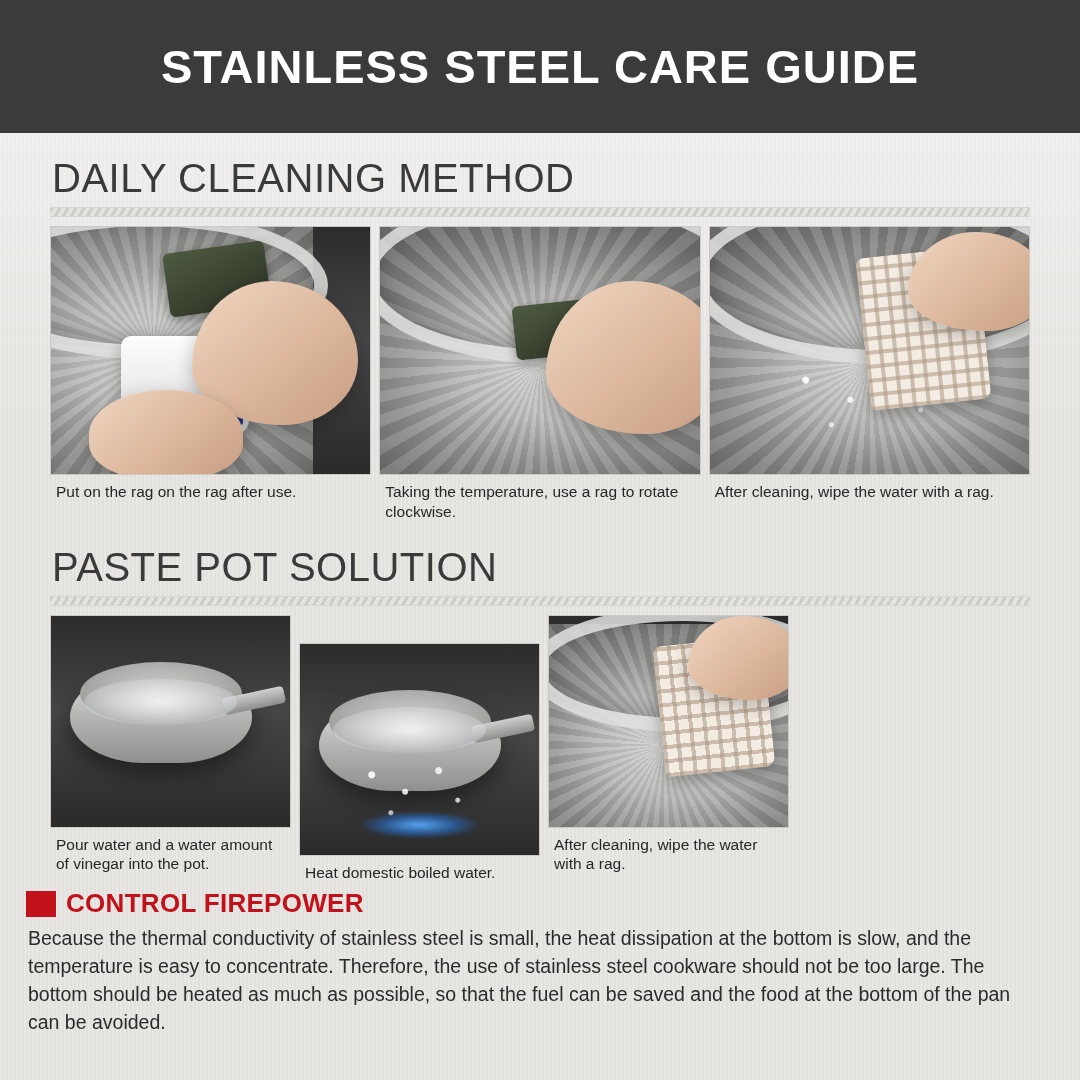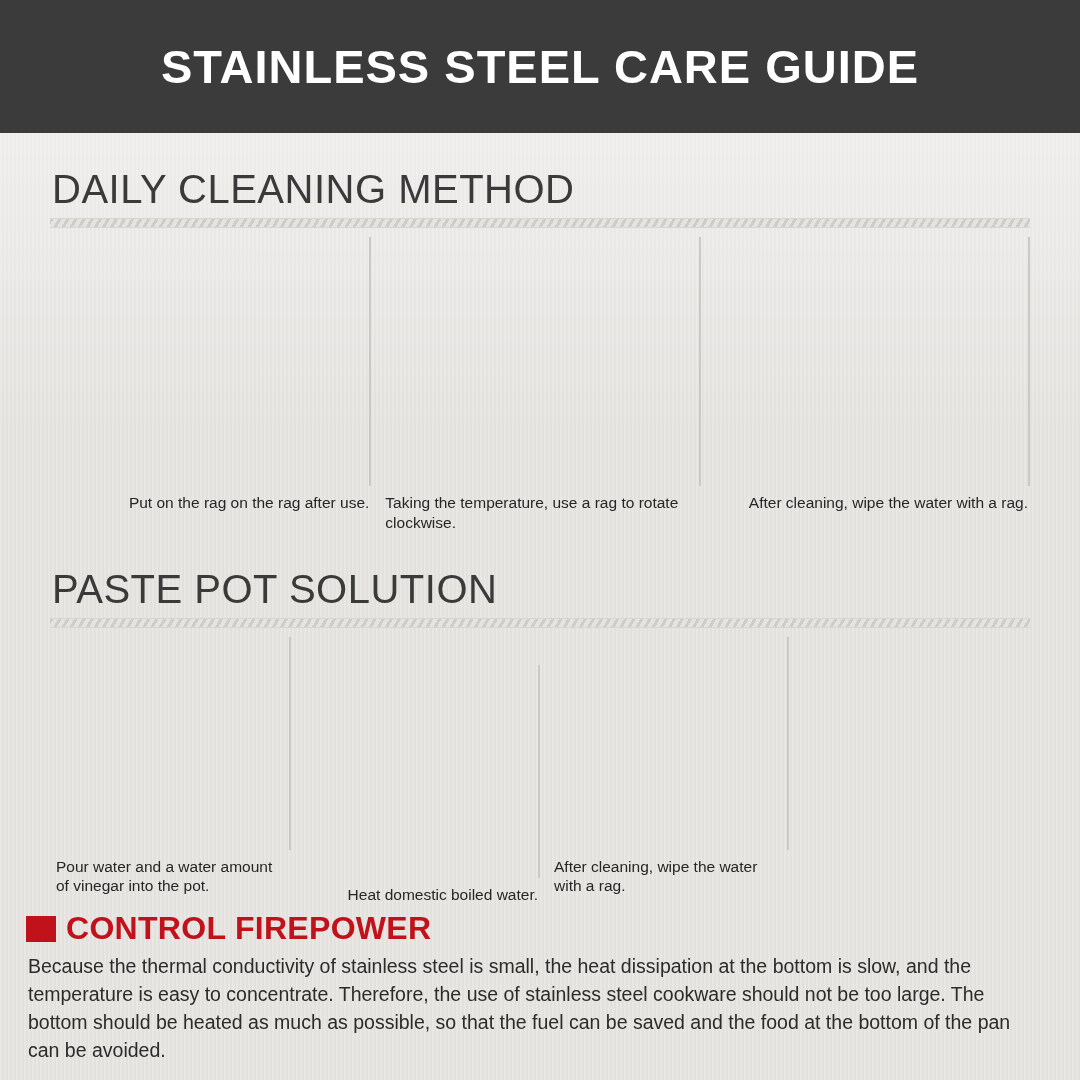--- a/index.html
+++ b/index.html
@@ -46,21 +46,21 @@
     padding: 0 0 0 0;
   }
   .section {
     padding: 0 50px;
   }
   .section-title {
     font-size: 40px;
     color: #3a3a3a;
     letter-spacing: 0.5px;
     font-weight: normal;
-    margin: 34px 0 6px 2px;
+    margin: 23px 0 6px 2px;
     text-transform: uppercase;
     font-family: "Liberation Sans", sans-serif;
   }
   .divider {
     height: 8px;
     width: 100%;
     background: repeating-linear-gradient(
       120deg,
       #cfcdc9 0px, #cfcdc9 3px,
       #e6e4e1 3px, #e6e4e1 7px
@@ -70,21 +70,20 @@
     margin-bottom: 9px;
   }
 
   .photo-row {
     display: flex;
     gap: 8px;
   }
   .photo-cell {
     display: flex;
     flex-direction: column;
-    align-items: flex-end;
   }
   .photo {
     position: relative;
     overflow: hidden;
     background: #8e8e8e;
     border: 1px solid #cbc9c6;
     box-sizing: border-box;
   }
   .caption {
     font-size: 15.5px;
@@ -222,21 +221,21 @@
     gap: 10px;
     margin-bottom: 2px;
   }
   .note-square {
     width: 30px;
     height: 26px;
     background: #c1121c;
     flex: 0 0 auto;
   }
   .note-title {
-    font-size: 32px;
+    font-size: 26px;
     color: #c1121c;
     font-weight: bold;
     letter-spacing: 0.3px;
     font-family: "Liberation Sans", sans-serif;
   }
   .note-body {
     font-size: 19.5px;
     line-height: 1.42;
     color: #2b2b2b;
     padding: 4px 6px 0 2px;

